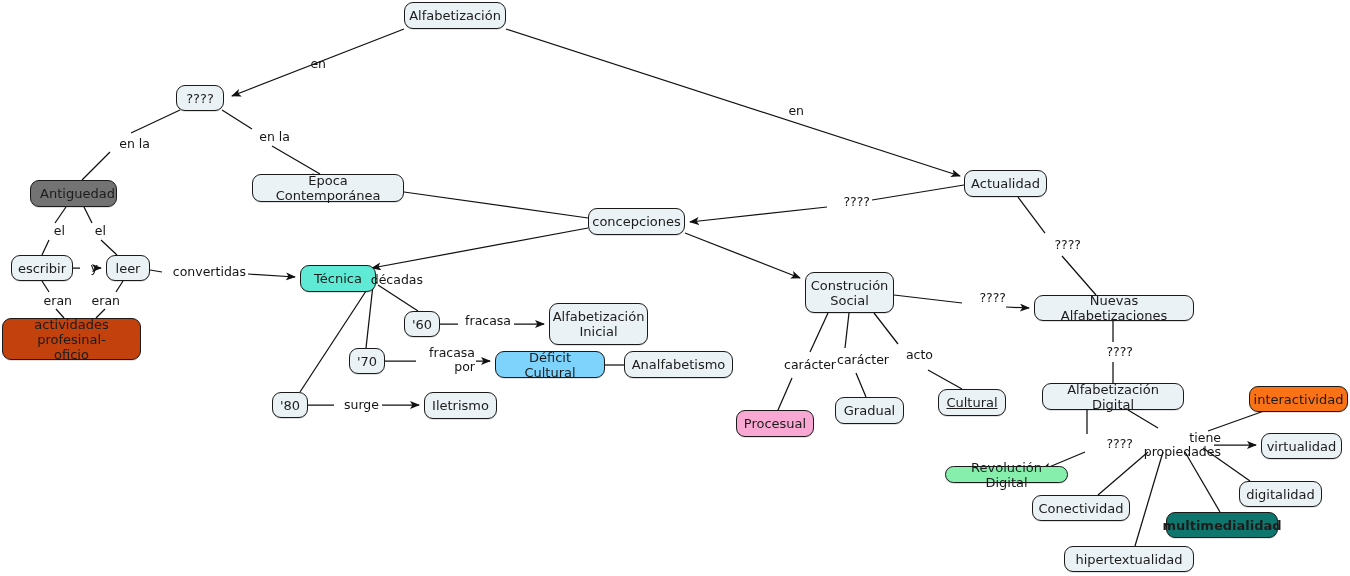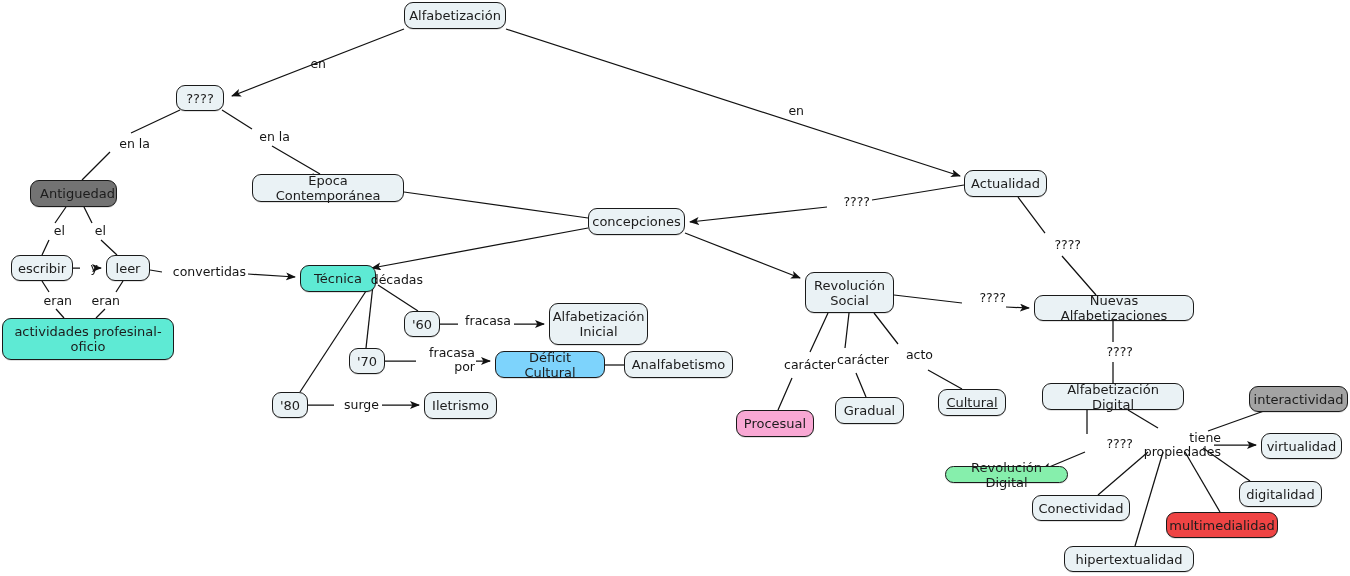--- a/index.html
+++ b/index.html
@@ -139,47 +139,47 @@
     </g>
   </svg>
 
   <div id="nodes">
       <div class="node" style="left: 404px; top: 2px; width: 102px; height: 27px; background: rgb(234, 242, 245); border-color: rgb(26, 26, 26);">Alfabetización</div>
       <div class="node" style="left: 176px; top: 85px; width: 48px; height: 26px; background: rgb(234, 242, 245); border-color: rgb(26, 26, 26);">????</div>
       <div class="node" style="left: 30px; top: 180px; width: 87px; height: 27px; background: #737373; border-color: rgb(26, 26, 26); padding-left: 16px;">Antiguedad</div>
       <div class="node" style="left: 252px; top: 174px; width: 152px; height: 28px; background: rgb(234, 242, 245); border-color: rgb(26, 26, 26);">Época Contemporánea</div>
       <div class="node" style="left: 11px; top: 255px; width: 62px; height: 26px; background: rgb(234, 242, 245); border-color: rgb(26, 26, 26);">escribir</div>
       <div class="node" style="left: 106px; top: 255px; width: 44px; height: 26px; background: rgb(234, 242, 245); border-color: rgb(26, 26, 26);">leer</div>
-      <div class="node" style="left: 2px; top: 318px; width: 172px; height: 42px; background: #5eead4; border-color: rgb(26, 26, 26);">actividades profesinal-
+      <div class="node" style="left: 2px; top: 318px; width: 139px; height: 42px; background: #c2410c; border-color: rgb(26, 26, 26);">actividades profesinal-
 oficio</div>
       <div class="node" style="left: 300px; top: 265px; width: 76px; height: 27px; background: #5eead4; border-color: rgb(26, 26, 26);">Técnica</div>
       <div class="node" style="left: 404px; top: 311px; width: 36px; height: 26px; background: rgb(234, 242, 245); border-color: rgb(26, 26, 26);">'60</div>
       <div class="node" style="left: 349px; top: 348px; width: 36px; height: 26px; background: rgb(234, 242, 245); border-color: rgb(26, 26, 26);">'70</div>
       <div class="node" style="left: 272px; top: 392px; width: 36px; height: 26px; background: rgb(234, 242, 245); border-color: rgb(26, 26, 26);">'80</div>
       <div class="node" style="left: 549px; top: 303px; width: 99px; height: 42px; background: rgb(234, 242, 245); border-color: rgb(26, 26, 26);">Alfabetización
 Inicial</div>
       <div class="node" style="left: 495px; top: 351px; width: 110px; height: 27px; background: #7dd3fc; border-color: rgb(26, 26, 26);">Déficit Cultural</div>
       <div class="node" style="left: 624px; top: 351px; width: 109px; height: 27px; background: rgb(234, 242, 245); border-color: rgb(26, 26, 26);">Analfabetismo</div>
       <div class="node" style="left: 424px; top: 392px; width: 73px; height: 27px; background: rgb(234, 242, 245); border-color: rgb(26, 26, 26);">Iletrismo</div>
       <div class="node" style="left: 588px; top: 208px; width: 97px; height: 27px; background: rgb(234, 242, 245); border-color: rgb(26, 26, 26);">concepciones</div>
       <div class="node" style="left: 964px; top: 170px; width: 83px; height: 27px; background: rgb(234, 242, 245); border-color: rgb(26, 26, 26);">Actualidad</div>
-      <div class="node" style="left: 805px; top: 272px; width: 89px; height: 41px; background: rgb(234, 242, 245); border-color: rgb(26, 26, 26);">Revolución
+      <div class="node" style="left: 805px; top: 272px; width: 89px; height: 41px; background: rgb(234, 242, 245); border-color: rgb(26, 26, 26);">Construción
 Social</div>
       <div class="node" style="left: 736px; top: 410px; width: 78px; height: 27px; background: #f9a8d4; border-color: rgb(26, 26, 26);">Procesual</div>
       <div class="node" style="left: 835px; top: 397px; width: 69px; height: 27px; background: rgb(234, 242, 245); border-color: rgb(26, 26, 26);">Gradual</div>
       <div class="node" style="left: 938px; top: 389px; width: 68px; height: 27px; background: rgb(234, 242, 245); border-color: rgb(26, 26, 26); text-decoration: underline;">Cultural</div>
       <div class="node" style="left: 1034px; top: 295px; width: 160px; height: 26px; background: rgb(234, 242, 245); border-color: rgb(26, 26, 26);">Nuevas Alfabetizaciones</div>
       <div class="node" style="left: 1042px; top: 383px; width: 142px; height: 27px; background: rgb(234, 242, 245); border-color: rgb(26, 26, 26);">Alfabetización Digital</div>
       <div class="node" style="left: 945px; top: 466px; width: 123px; height: 17px; background: #86efac; border-color: rgb(26, 26, 26);">Revolución Digital</div>
       <div class="node" style="left: 1032px; top: 495px; width: 98px; height: 26px; background: rgb(234, 242, 245); border-color: rgb(26, 26, 26);">Conectividad</div>
       <div class="node" style="left: 1064px; top: 546px; width: 130px; height: 26px; background: rgb(234, 242, 245); border-color: rgb(26, 26, 26);">hipertextualidad</div>
-      <div class="node" style="left: 1166px; top: 512px; width: 112px; height: 26px; background: #ef4444; border-color: rgb(26, 26, 26);">multimedialidad</div>
+      <div class="node" style="left: 1166px; top: 512px; width: 112px; height: 26px; background: #0f766e; border-color: rgb(26, 26, 26); font-weight: bold;">multimedialidad</div>
       <div class="node" style="left: 1239px; top: 481px; width: 83px; height: 26px; background: rgb(234, 242, 245); border-color: rgb(26, 26, 26);">digitalidad</div>
       <div class="node" style="left: 1261px; top: 433px; width: 81px; height: 26px; background: rgb(234, 242, 245); border-color: rgb(26, 26, 26);">virtualidad</div>
-      <div class="node" style="left: 1249px; top: 386px; width: 99px; height: 26px; background: #a3a3a3; border-color: rgb(26, 26, 26);">interactividad</div>
+      <div class="node" style="left: 1249px; top: 386px; width: 99px; height: 26px; background: #f97316; border-color: rgb(26, 26, 26);">interactividad</div>
     </div>
 
   <div id="labels">
       <div class="linklabel" style="left: 296px; top: 57px; width: 30px;">en</div>
       <div class="linklabel" style="left: 774px; top: 104px; width: 30px;">en</div>
       <div class="linklabel" style="left: 110px; top: 137px; width: 40px;">en la</div>
       <div class="linklabel" style="left: 250px; top: 130px; width: 40px;">en la</div>
       <div class="linklabel" style="left: 47px; top: 224px; width: 18px;">el</div>
       <div class="linklabel" style="left: 88px; top: 224px; width: 18px;">el</div>
       <div class="linklabel" style="left: 84px; top: 261px; width: 14px;">y</div>

